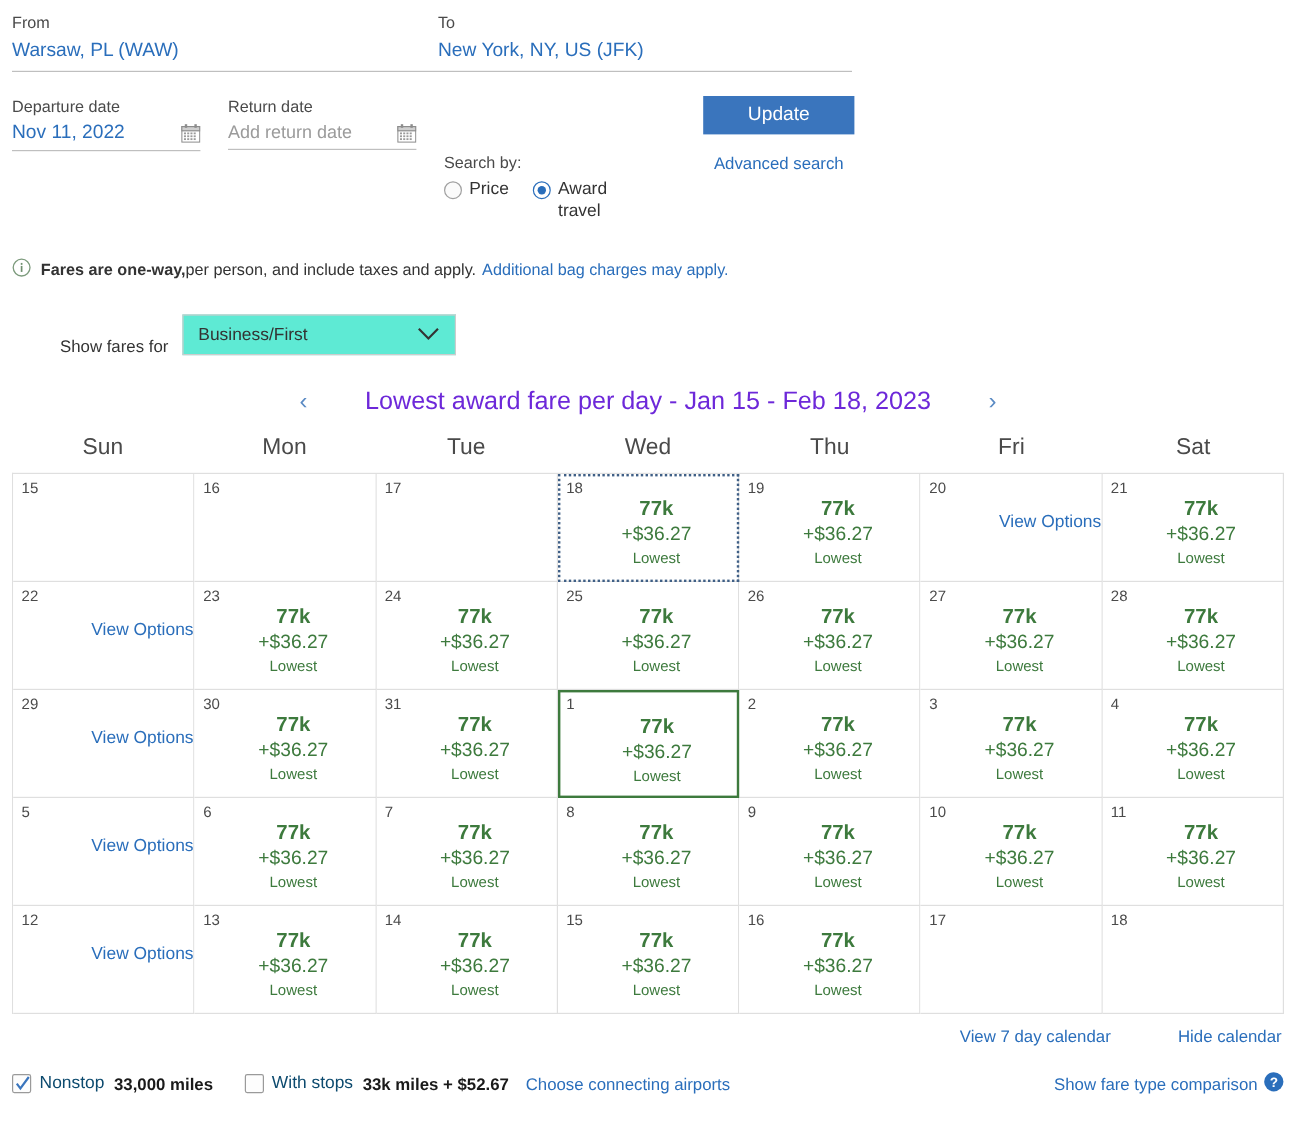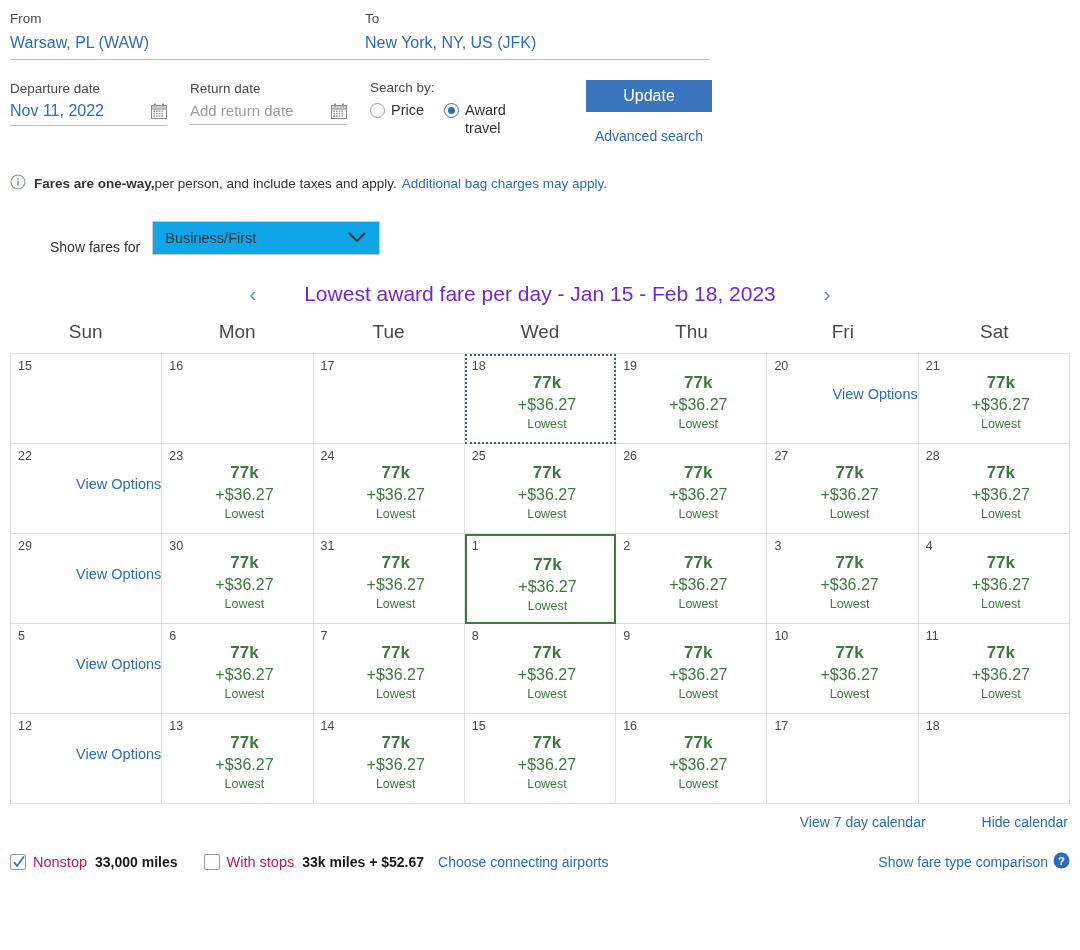--- a/index.html
+++ b/index.html
@@ -48,21 +48,21 @@
     align-items: center;
     justify-content: space-between;
     border-bottom: 1px solid #bfbfbf;
     padding-bottom: 5px;
     width: 157px;
   }
   .date-value { font-size: 16px; color: #2a6ebb; }
   .date-placeholder { font-size: 15px; color: #9b9b9b; }
   .cal-icon { width: 16px; height: 16px; display: block; }
 
-  .searchby-col { width: 210px; }
+  .searchby-col { width: 210px; margin-top: 48px; }
   .searchby-label { font-size: 13.5px; color: #4a4a4a; margin-bottom: 6px; }
   .radios { display: flex; }
   .radio-item { display: flex; align-items: flex-start; margin-right: 20px; }
   .radio {
     width: 15px; height: 15px; border-radius: 50%;
     border: 1px solid #a0a0a0;
     background: #fbfbfb;
     box-sizing: border-box;
     margin-right: 6px; margin-top: 2px;
     flex: 0 0 auto;
@@ -124,21 +124,21 @@
   .show-fares-row {
     margin-top: 28px;
     display: flex;
     align-items: flex-end;
     margin-left: 40px;
   }
   .show-fares-label { font-size: 14px; color: #333; margin-right: 12px; }
   .select-box {
     width: 228px; height: 34px;
     border: 1px solid #cccccc;
-    background: #0ea5e9;
+    background: #5eead4;
     display: flex; align-items: center;
     justify-content: space-between;
     padding: 0 12px;
     box-sizing: border-box;
     cursor: pointer;
   }
   .select-value { font-size: 14.5px; color: #333; }
   .chev { width: 20px; height: 12px; }
 
   
@@ -260,21 +260,21 @@
     margin-right: 7px;
     position: relative;
     flex: 0 0 auto;
     cursor: pointer;
     border-radius: 2px;
   }
   .checkbox .tick {
     position: absolute; left: 2px; top: 0px;
     width: 12px; height: 14px;
   }
-  .ck-label { font-size: 14.5px; color: #be185d; margin-right: 8px; }
+  .ck-label { font-size: 14.5px; color: #0c4a6e; margin-right: 8px; }
   .ck-strong { font-size: 14px; font-weight: bold; color: #1a1a1a; margin-right: 26px; }
   .footer-link { color: #2a6ebb; font-size: 14px; text-decoration: none; cursor: pointer; }
   .filter-right {
     margin-left: auto;
     display: flex;
     align-items: center;
   }
   .help-icon { width: 17px; height: 17px; margin-left: 5px; }
 </style>
 </head>

